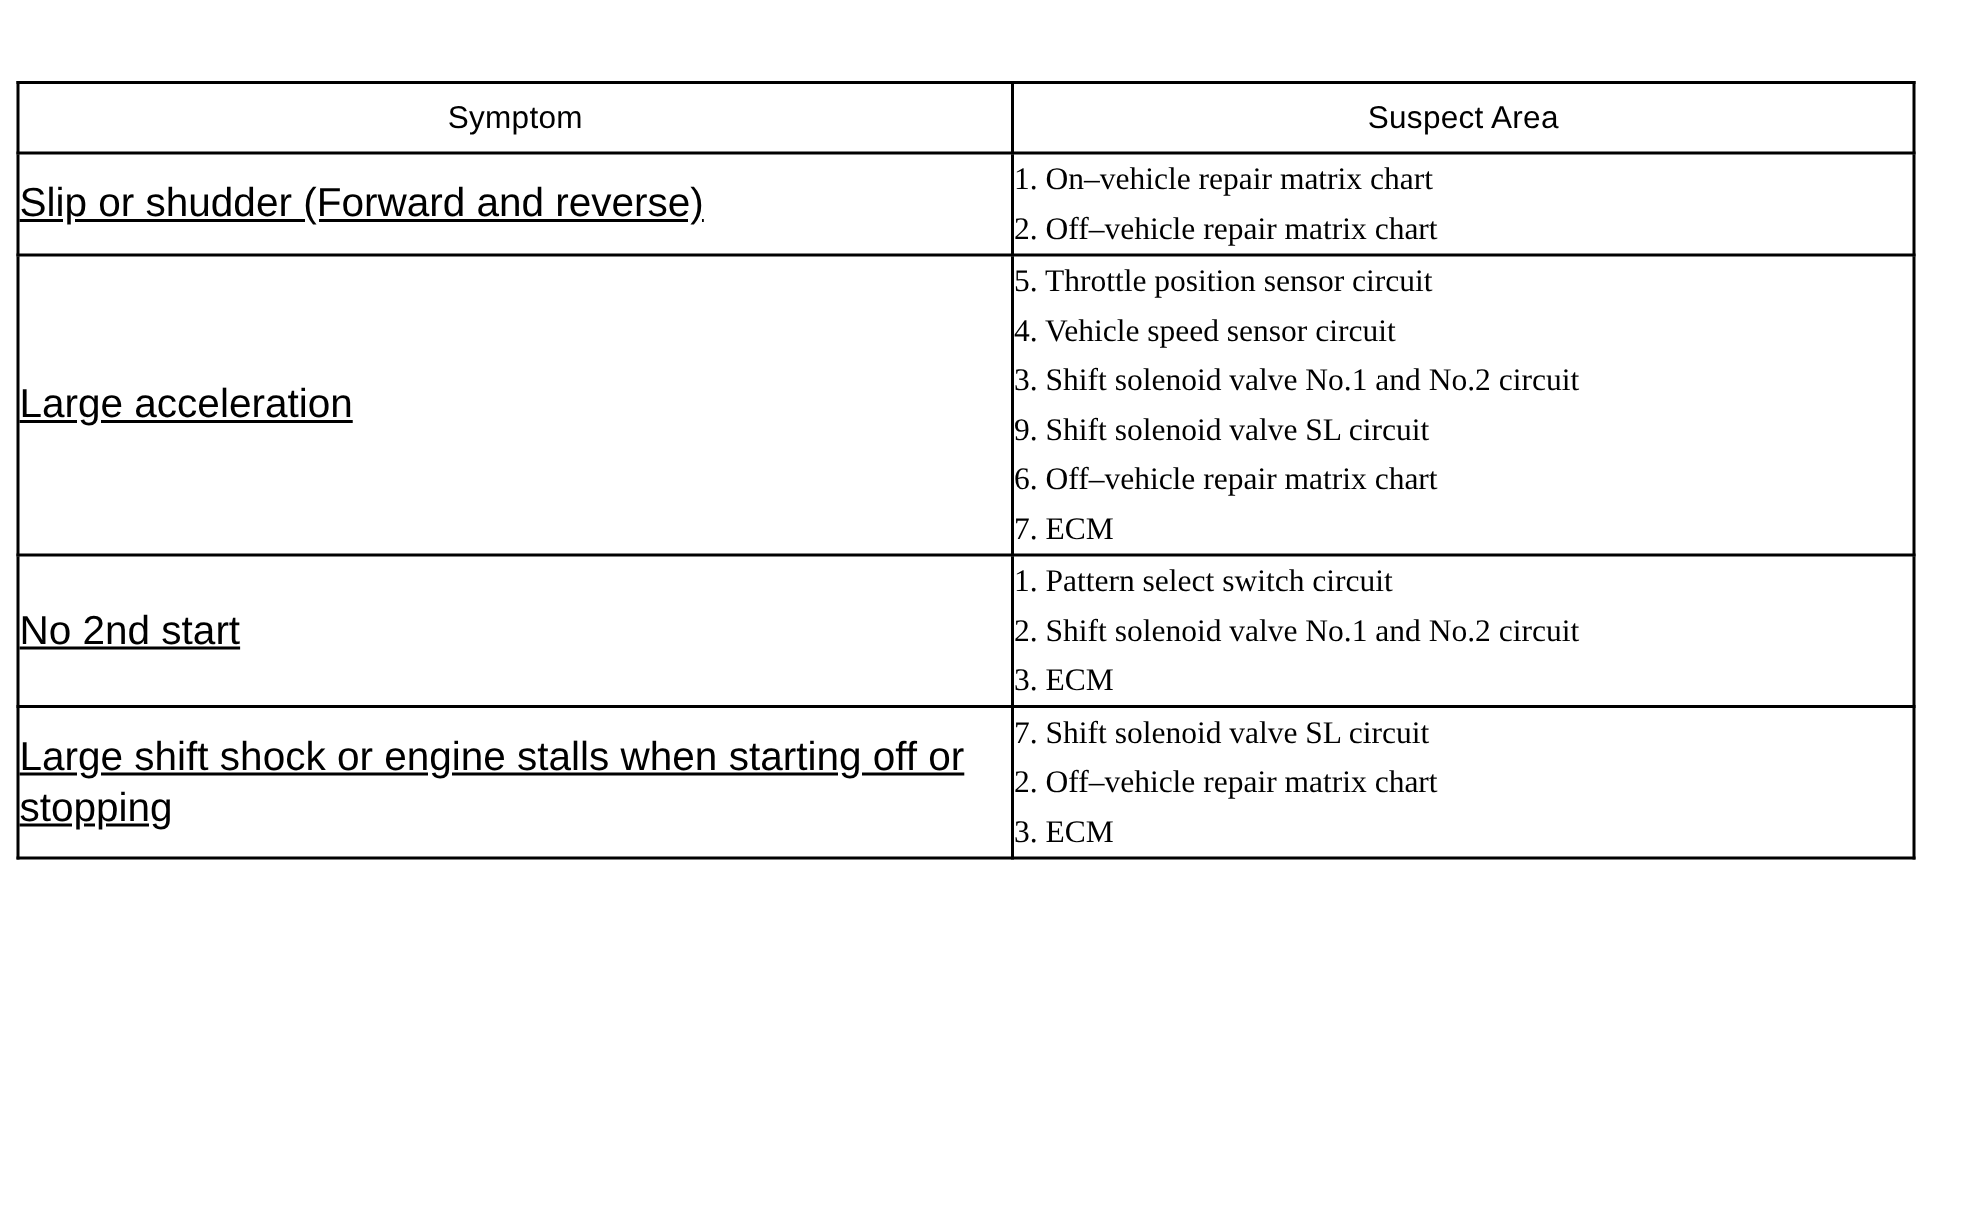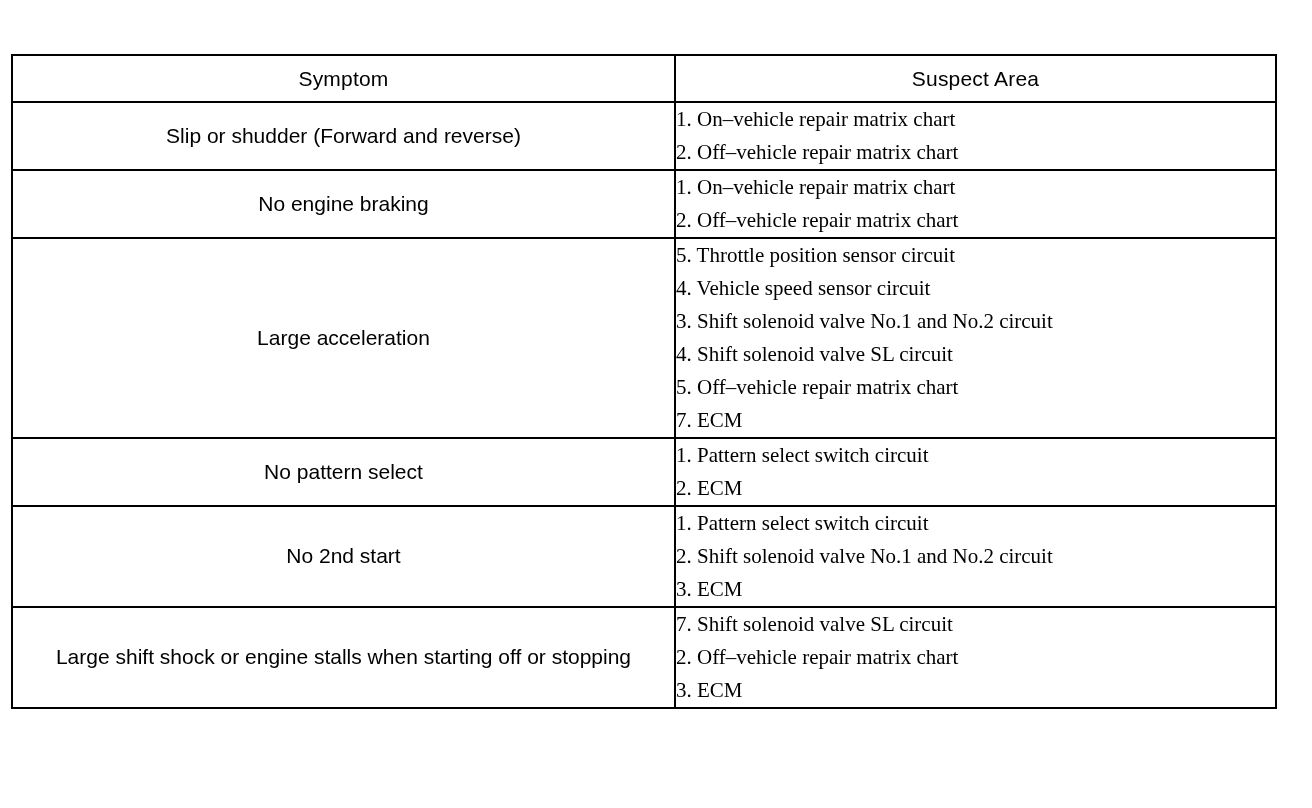--- a/index.html
+++ b/index.html
@@ -50,23 +50,24 @@
     height: 45px;
     text-align: center;
     font-weight: normal;
     font-size: 21px;
     letter-spacing: 0.2px;
   }
 
   
   .symptom-cell {
     padding: 6px 0 6px 10px;
-    font-size: 21px;
+    font-size: 27px;
     line-height: 1.25;
-    text-align: center;
+    text-align: left;
+    text-decoration: underline;
   }
 
   
   .suspect-cell {
     padding: 9px 0 9px 9px;
     vertical-align: middle;
   }
 
   .suspect-list {
     margin: 0;
@@ -102,47 +103,29 @@
     <tr>
           <td class="symptom-cell">Slip or shudder (Forward and reverse)</td>
           <td class="suspect-cell">
             <ul class="suspect-list">
               <li>1. On–vehicle repair matrix chart</li>
               <li>2. Off–vehicle repair matrix chart</li>
             </ul>
           </td>
         </tr>
         <tr>
-          <td class="symptom-cell">No engine braking</td>
-          <td class="suspect-cell">
-            <ul class="suspect-list">
-              <li>1. On–vehicle repair matrix chart</li>
-              <li>2. Off–vehicle repair matrix chart</li>
-            </ul>
-          </td>
-        </tr>
-        <tr>
           <td class="symptom-cell">Large acceleration</td>
           <td class="suspect-cell">
             <ul class="suspect-list">
               <li>5. Throttle position sensor circuit</li>
               <li>4. Vehicle speed sensor circuit</li>
               <li>3. Shift solenoid valve No.1 and No.2 circuit</li>
-              <li>4. Shift solenoid valve SL circuit</li>
-              <li>5. Off–vehicle repair matrix chart</li>
+              <li>9. Shift solenoid valve SL circuit</li>
+              <li>6. Off–vehicle repair matrix chart</li>
               <li>7. ECM</li>
-            </ul>
-          </td>
-        </tr>
-        <tr>
-          <td class="symptom-cell">No pattern select</td>
-          <td class="suspect-cell">
-            <ul class="suspect-list">
-              <li>1. Pattern select switch circuit</li>
-              <li>2. ECM</li>
             </ul>
           </td>
         </tr>
         <tr>
           <td class="symptom-cell">No 2nd start</td>
           <td class="suspect-cell">
             <ul class="suspect-list">
               <li>1. Pattern select switch circuit</li>
               <li>2. Shift solenoid valve No.1 and No.2 circuit</li>
               <li>3. ECM</li>

